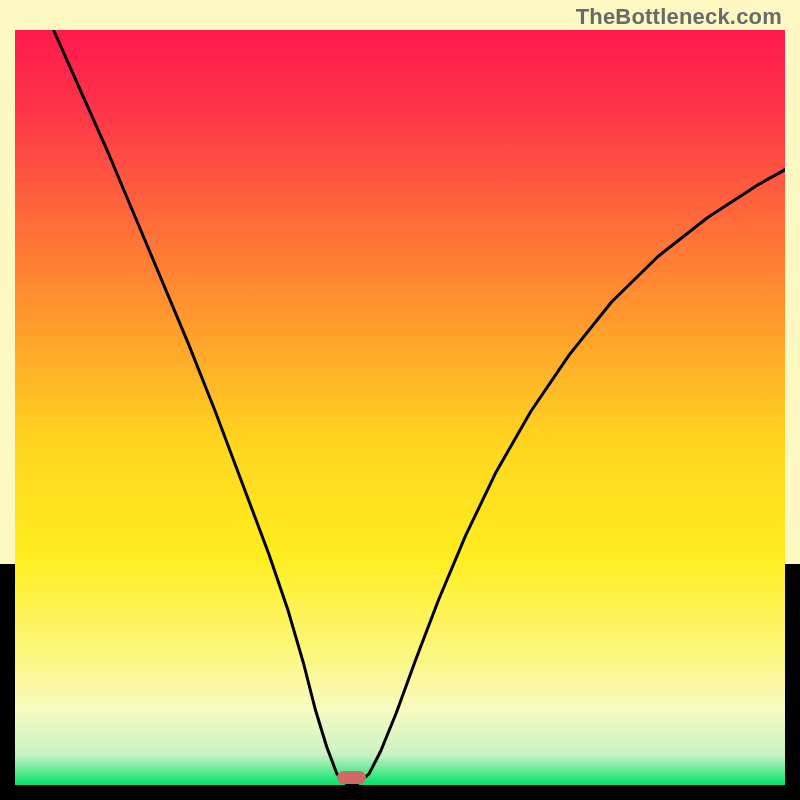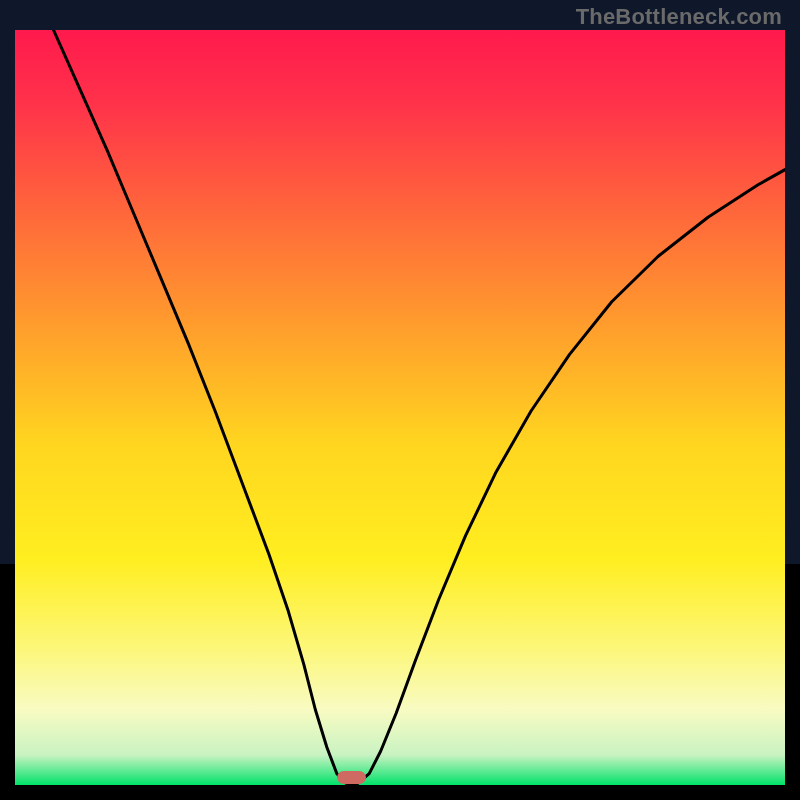--- a/index.html
+++ b/index.html
@@ -8,21 +8,21 @@
     width: 800px;
     height: 800px;
     background: #000;
     font-family: Arial, Helvetica, sans-serif;
     overflow: hidden;
   }
   .frame {
     position: relative;
     width: 800px;
     height: 564px;
-    background: #0f172a;
+    background: #fef9c3;
   }
   .watermark {
     position: absolute;
     top: 4px;
     right: 18px;
     color: #6a6a6a;
     font-size: 22px;
     font-weight: 600;
     letter-spacing: 0.2px;
     z-index: 5;

